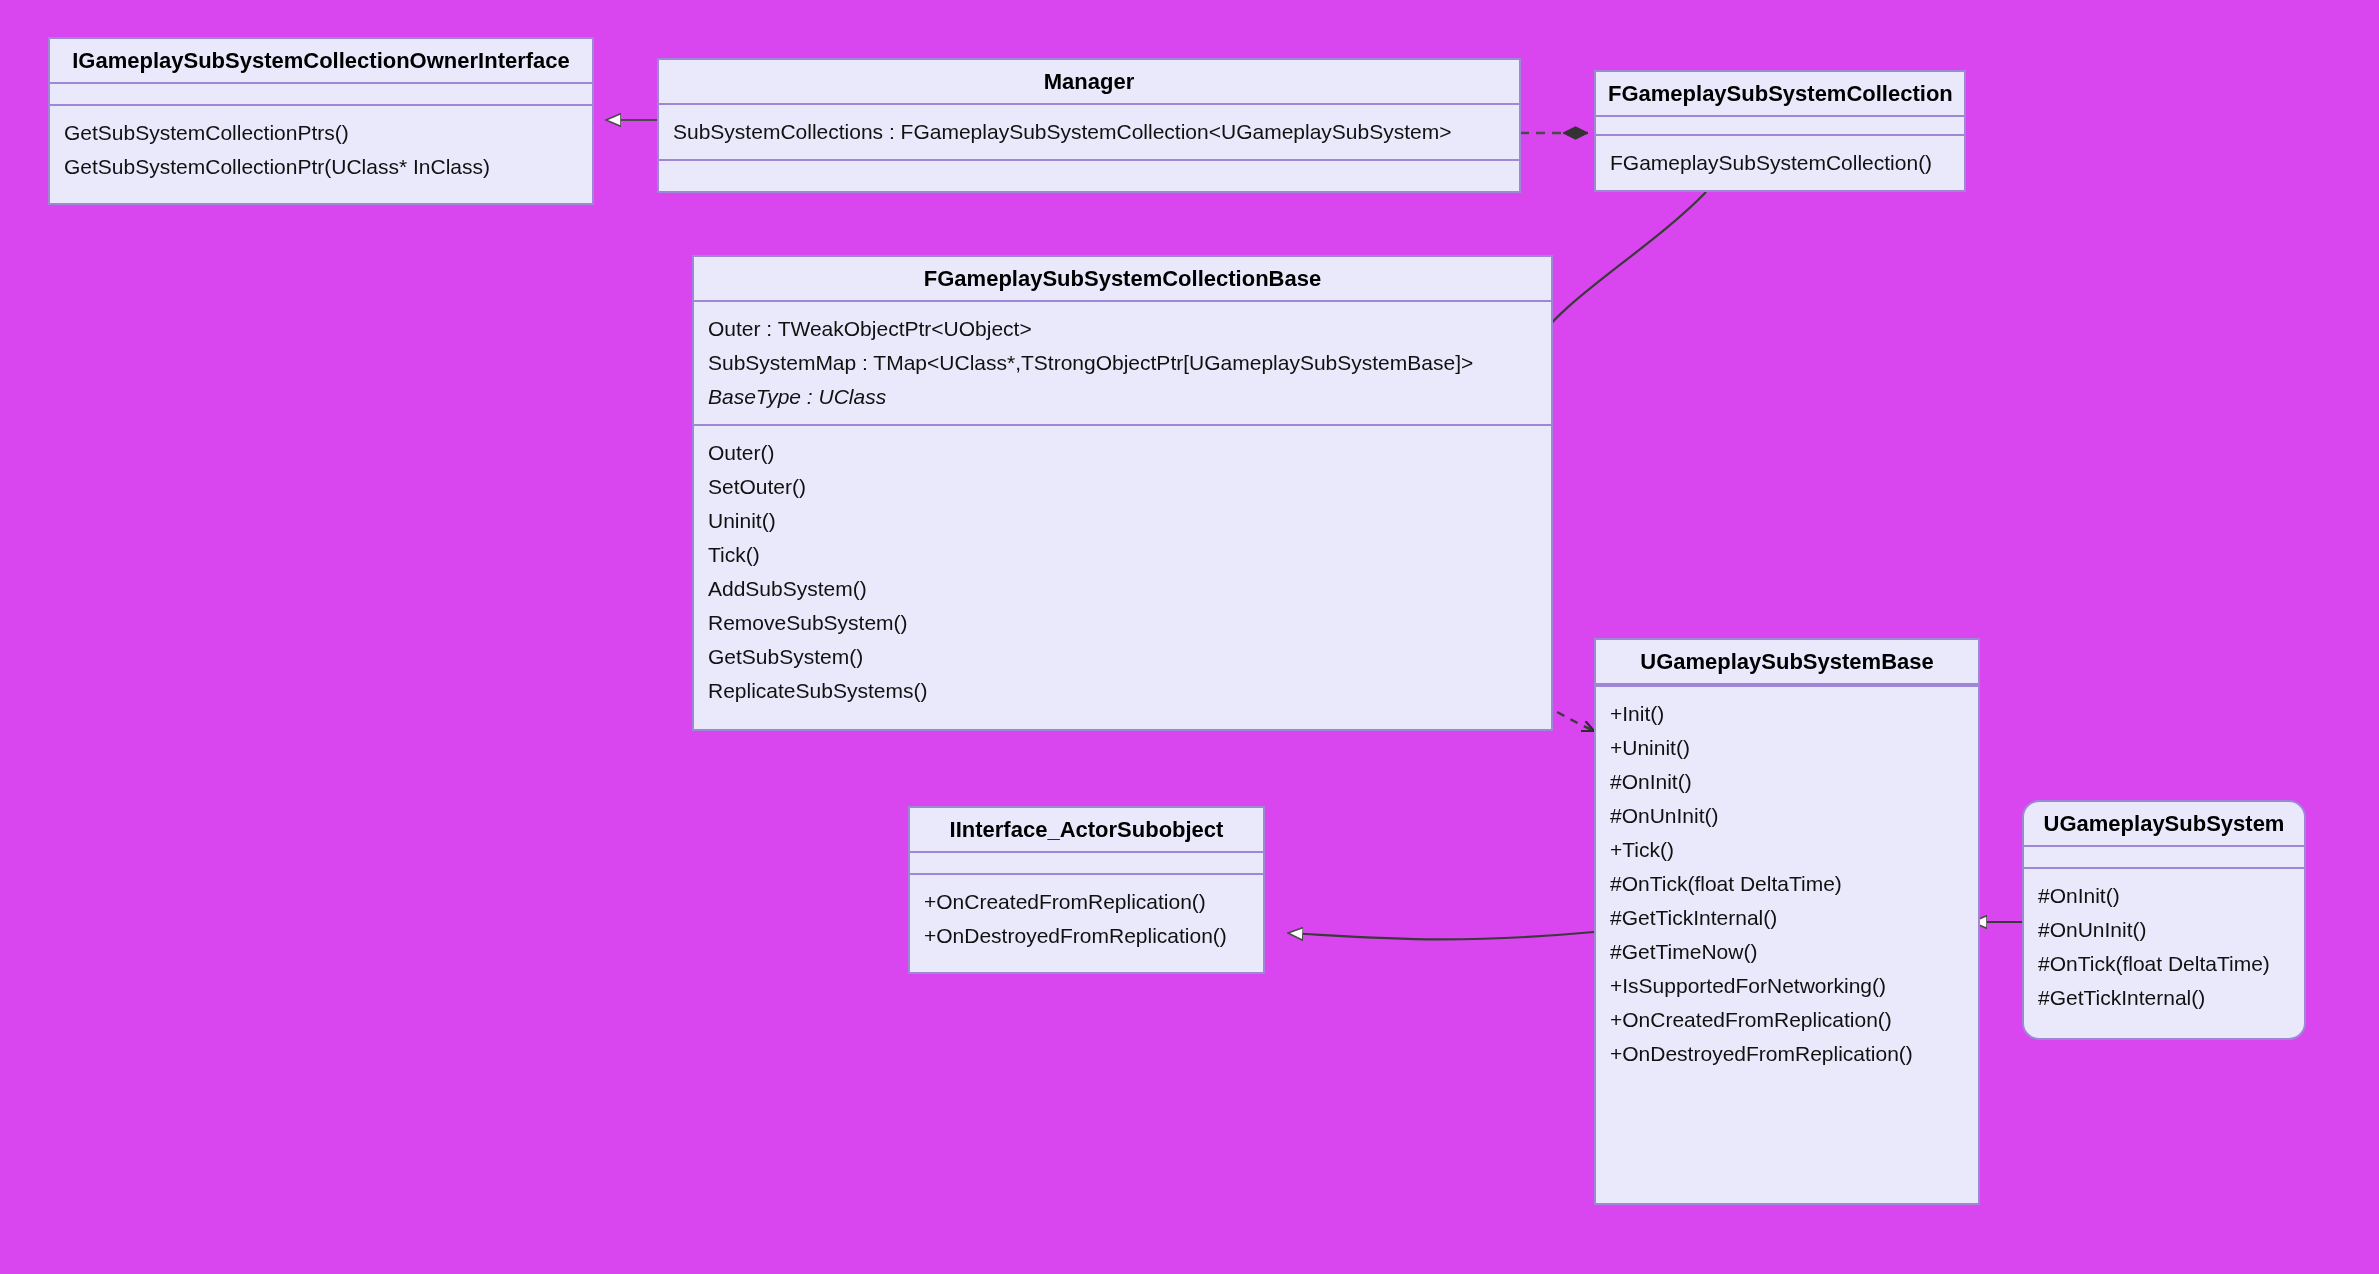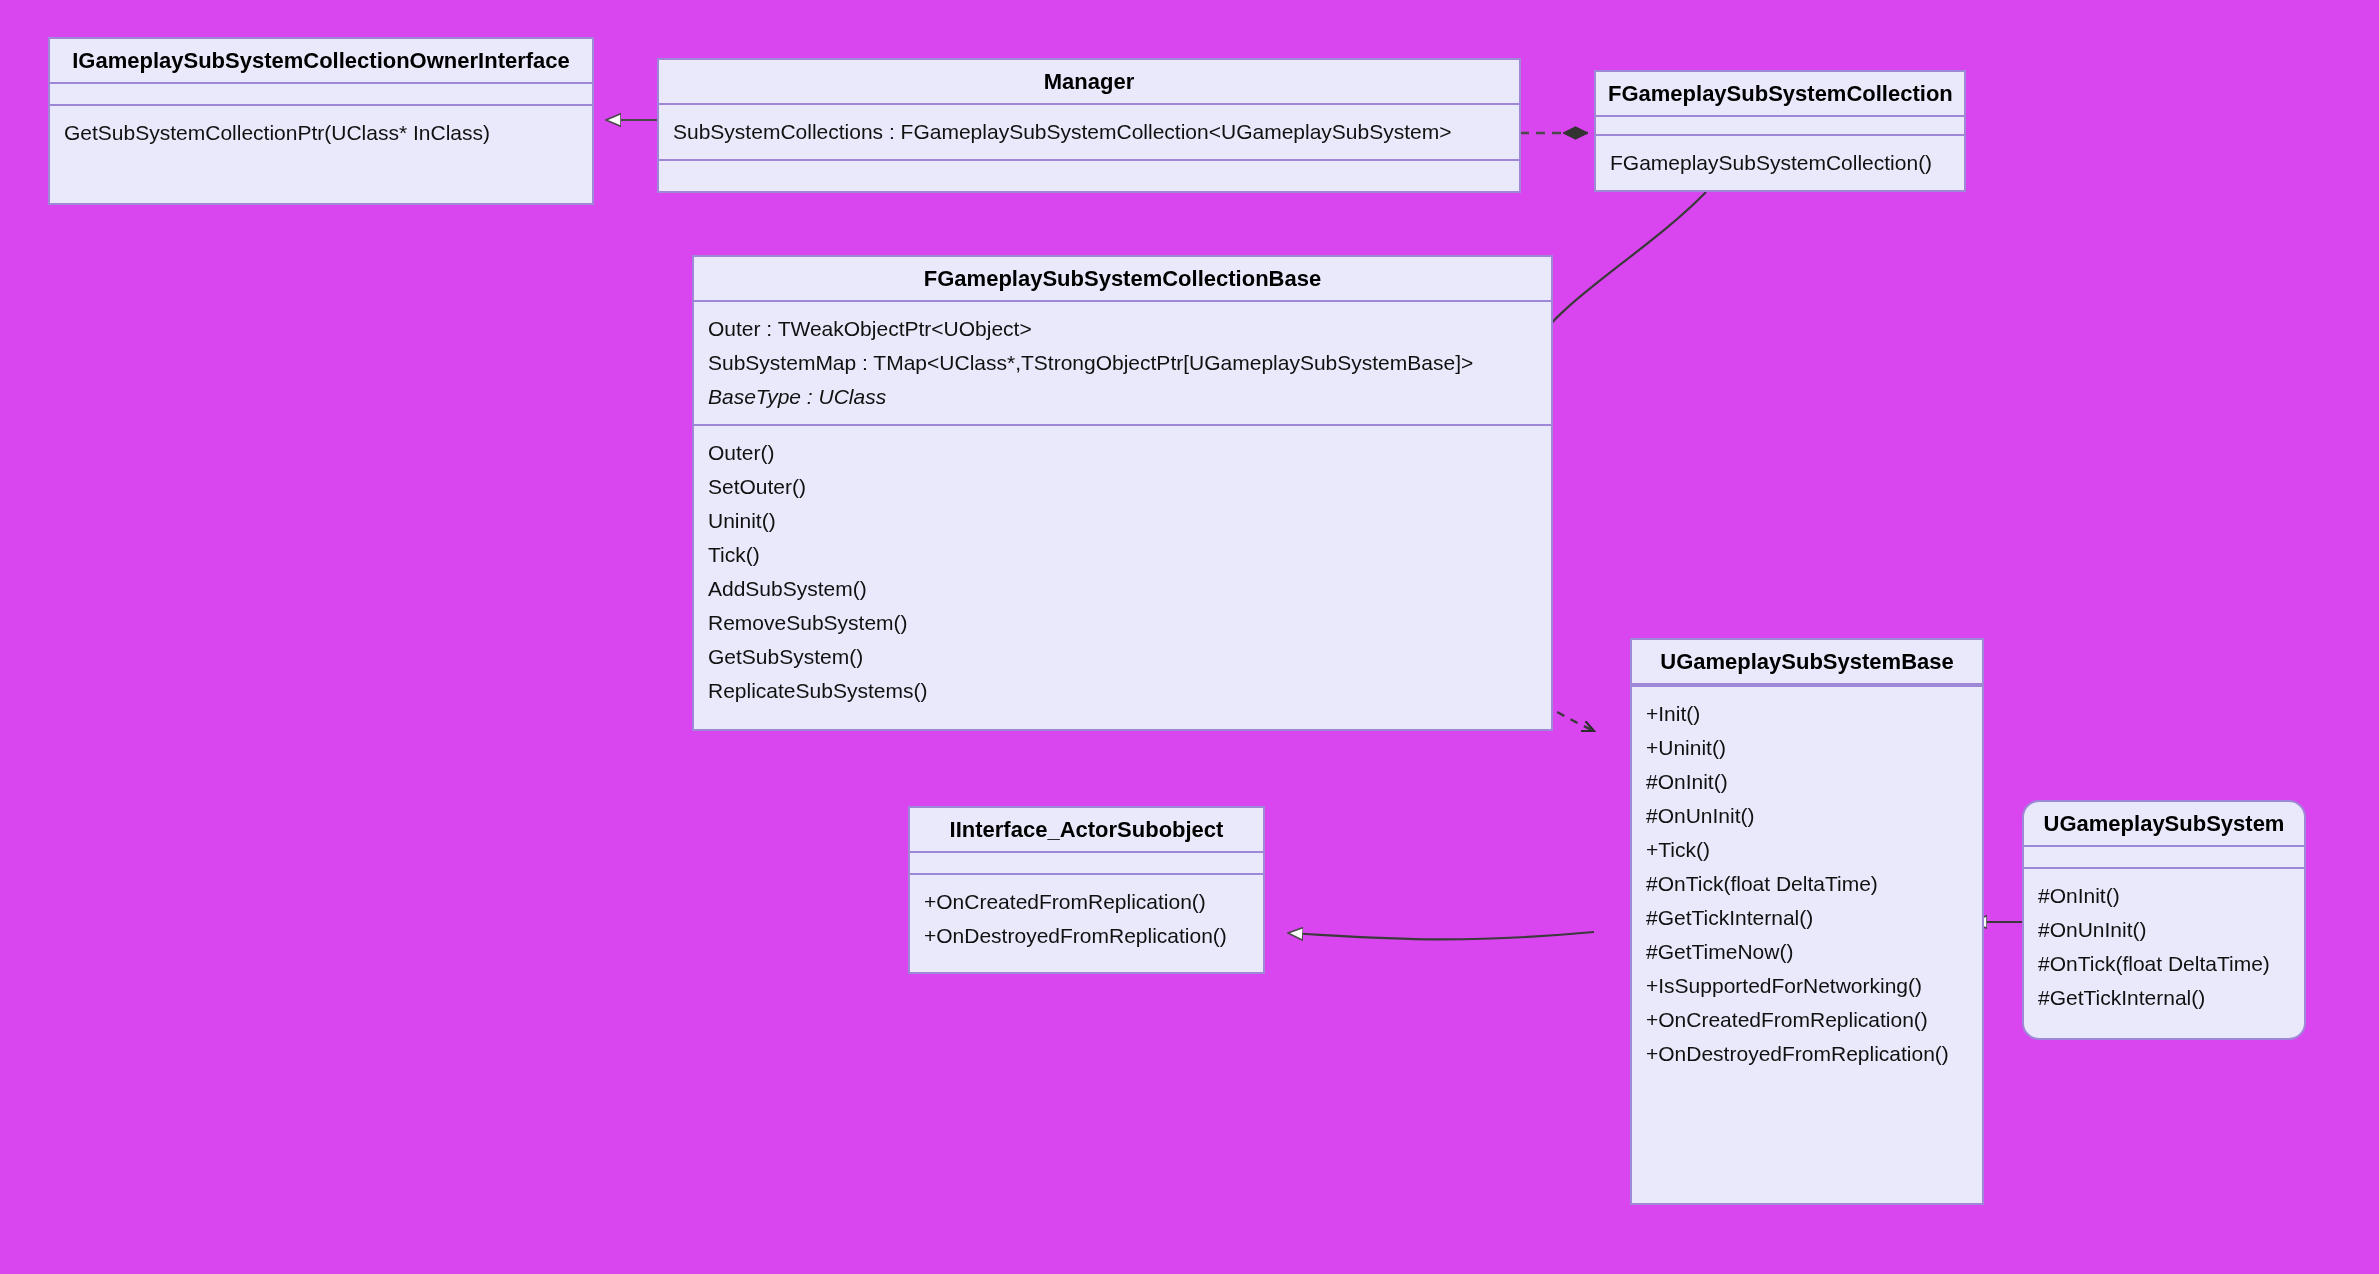--- a/index.html
+++ b/index.html
@@ -116,20 +116,21 @@
       <path d="M2022,922 L 1972,922" fill="none" stroke="#3a3a3a" stroke-width="2.2" marker-end="url(#hollowTri)"></path>
     </g>
   </svg>
 
   <div class="uml-class" style="left:48px; top:37px; width:546px; height:168px;">
     <div class="uml-title">IGameplaySubSystemCollectionOwnerInterface</div>
     <div class="uml-divider"></div>
     <div class="uml-compartment empty"></div>
     <div class="uml-divider"></div>
     <div class="uml-compartment flexgrow">
+      <div class="uml-row">GetSubSystemCollectionPtrs()</div>
       <div class="uml-row">GetSubSystemCollectionPtr(UClass* InClass)</div>
     </div>
   </div>
 
   <div class="uml-class" style="left:657px; top:58px; width:864px; height:135px;justify-content:flex-end;">
     <div class="uml-title">Manager</div>
     <div class="uml-divider"></div>
     <div class="uml-compartment">
       <div class="uml-row">SubSystemCollections : FGameplaySubSystemCollection&lt;UGameplaySubSystem&gt;</div>
     </div>
@@ -161,21 +162,21 @@
       <div class="uml-row">SetOuter()</div>
       <div class="uml-row">Uninit()</div>
       <div class="uml-row">Tick()</div>
       <div class="uml-row">AddSubSystem()</div>
       <div class="uml-row">RemoveSubSystem()</div>
       <div class="uml-row">GetSubSystem()</div>
       <div class="uml-row">ReplicateSubSystems()</div>
     </div>
   </div>
 
-  <div class="uml-class" style="left:1594px; top:638px; width:354px; height:567px;margin-left:36px;">
+  <div class="uml-class" style="left:1594px; top:638px; width:386px; height:567px;">
     <div class="uml-title">UGameplaySubSystemBase</div>
     <div class="uml-divider"></div>
     <div class="uml-divider"></div>
     <div class="uml-compartment flexgrow">
       <div class="uml-row">+Init()</div>
       <div class="uml-row">+Uninit()</div>
       <div class="uml-row">#OnInit()</div>
       <div class="uml-row">#OnUnInit()</div>
       <div class="uml-row">+Tick()</div>
       <div class="uml-row">#OnTick(float DeltaTime)</div>

